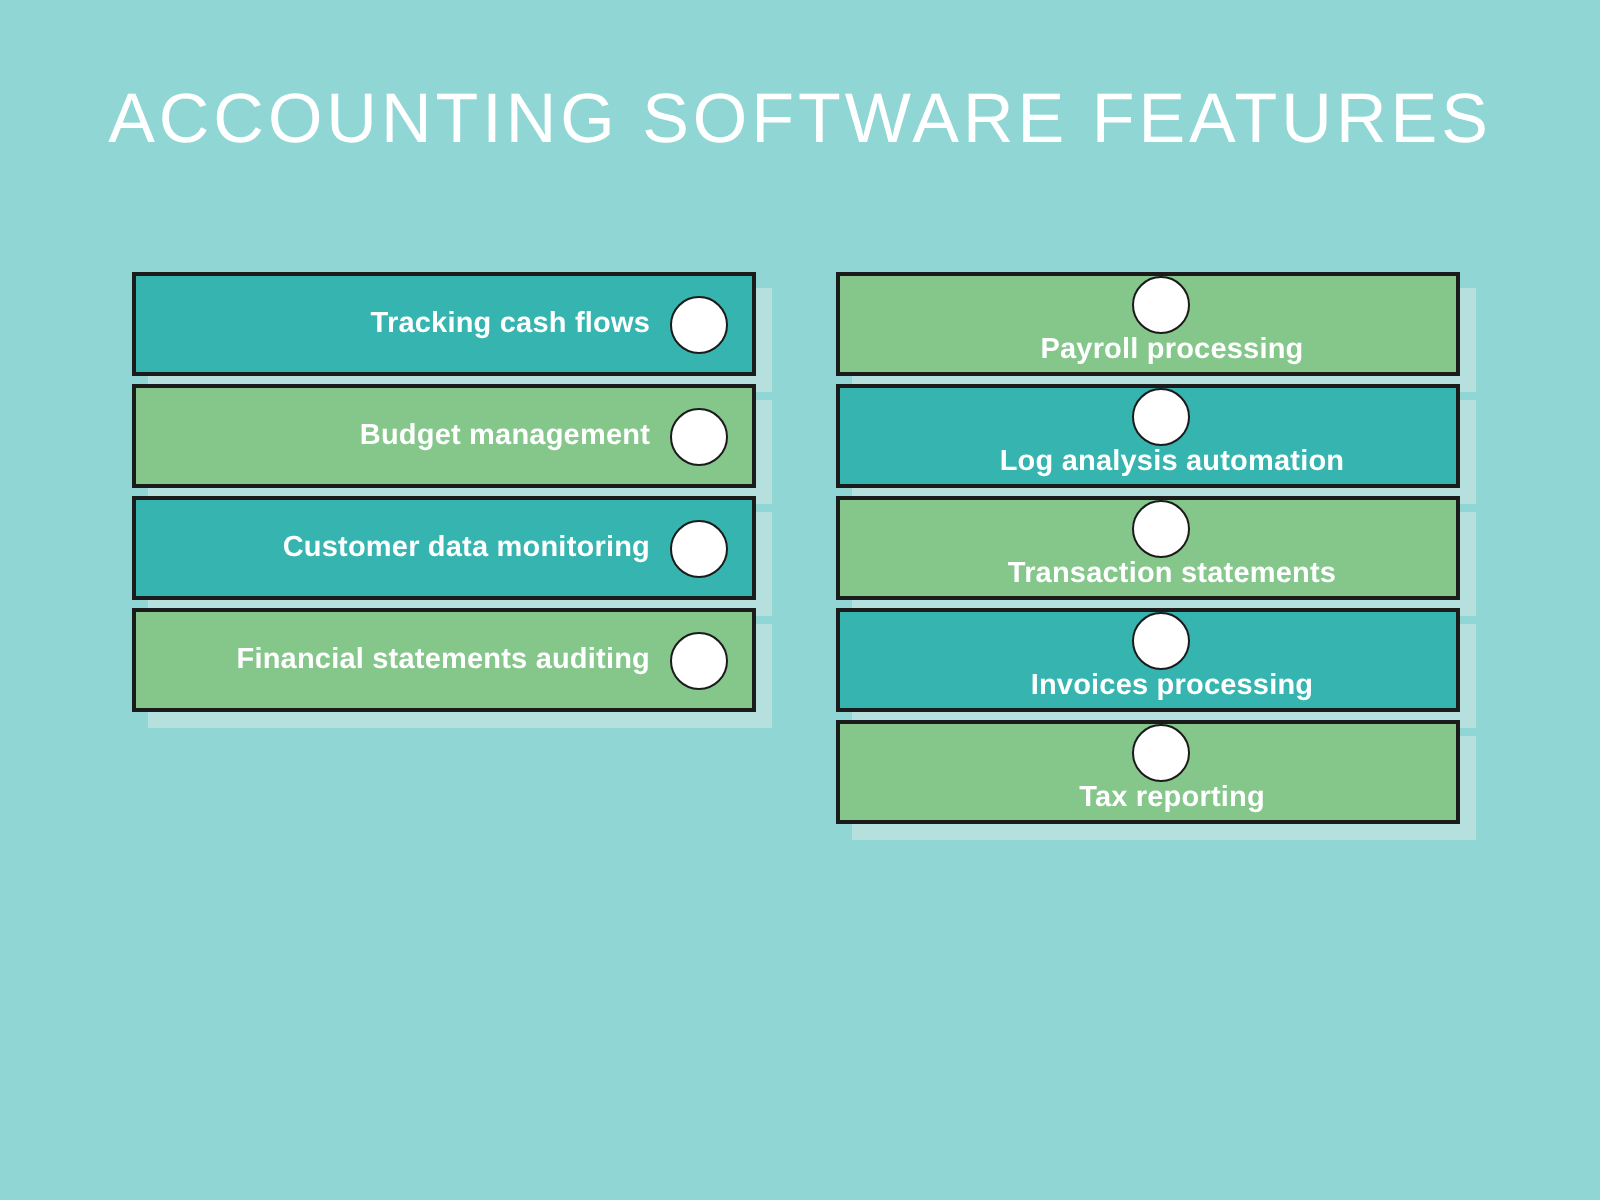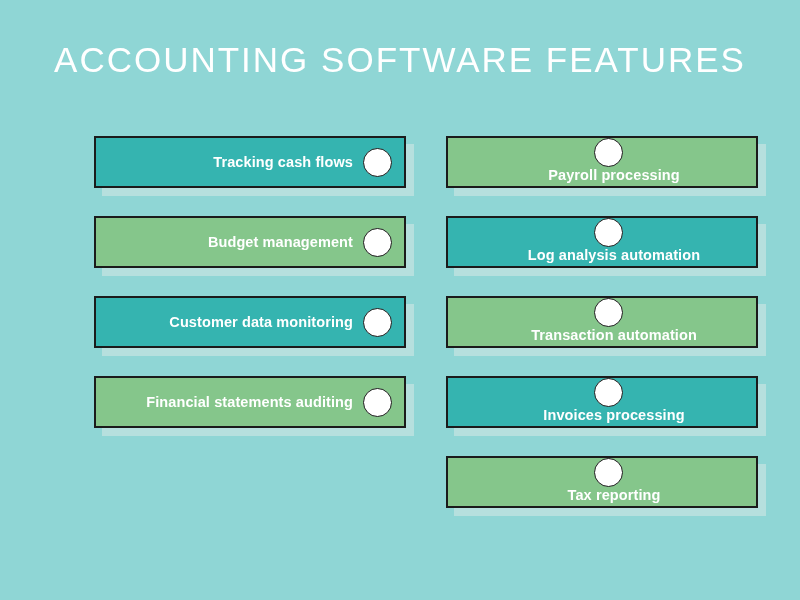--- a/index.html
+++ b/index.html
@@ -43,22 +43,21 @@
   .grid {
     position: absolute;
     top: 136px;
     left: 66px;
     width: 672px;
     height: 380px;
   }
 
   .row {
     position: relative;
-    height: 80px;
-    margin-left: 28px;
+    height: 56px;
   }
 
   .card-wrap {
     position: absolute;
     top: 0;
     width: 312px;
     height: 52px;
   }
   .card-wrap.left  { left: 0; }
   .card-wrap.right { left: 352px; }
@@ -184,21 +183,21 @@
         <div class="card-shadow"></div>
         <div class="card teal align-right">
           <span class="card-label">Customer data monitoring</span>
           <span class="bullet"></span>
         </div>
       </div>
       <div class="card-wrap right">
         <div class="card-shadow"></div>
         <div class="card green align-left">
           <span class="bullet"></span>
-          <span class="card-label">Transaction automation</span>
+          <span class="card-label">Transaction statements</span>
         </div>
       </div>
     </div>
 
     <div class="row">
       <div class="card-wrap left">
         <div class="card-shadow"></div>
         <div class="card green align-right">
           <span class="card-label">Financial statements auditing</span>
           <span class="bullet"></span>

